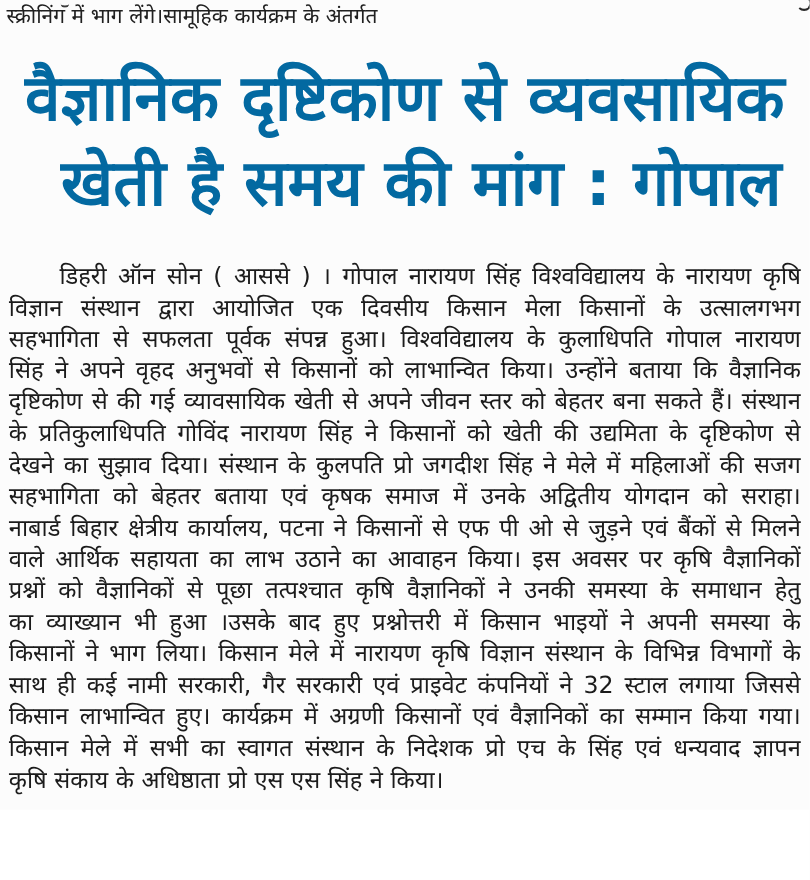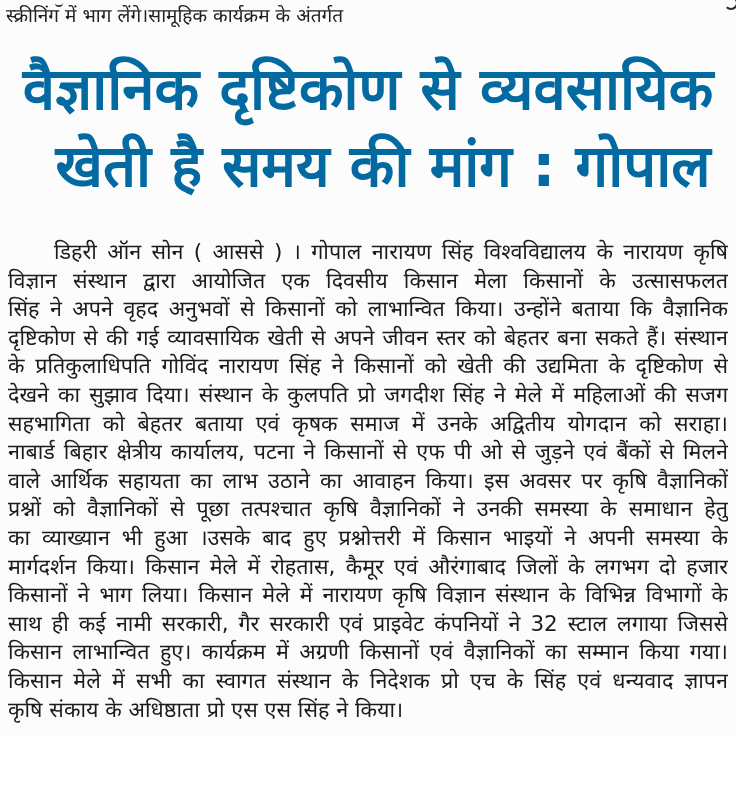--- a/index.html
+++ b/index.html
@@ -111,31 +111,31 @@
     <span class="corner-mark"></span>
   </div>
 
   <div class="headline">
     <div class="h-line1">वैज्ञानिक दृष्टिकोण से व्यवसायिक</div>
     <div class="h-line2">खेती है समय की मांग : गोपाल</div>
   </div>
 
   <div class="article" id="article-body">
       <div class="line indent">डिहरी ऑन सोन ( आससे ) । गोपाल नारायण सिंह विश्वविद्यालय के नारायण कृषि</div>
-      <div class="line">विज्ञान संस्थान द्वारा आयोजित एक दिवसीय किसान मेला किसानों के उत्सासफलत</div>
+      <div class="line">विज्ञान संस्थान द्वारा आयोजित एक दिवसीय किसान मेला किसानों के उत्सालगभग</div>
+      <div class="line">सहभागिता से सफलता पूर्वक संपन्न हुआ। विश्वविद्यालय के कुलाधिपति गोपाल नारायण</div>
       <div class="line">सिंह ने अपने वृहद अनुभवों से किसानों को लाभान्वित किया। उन्होंने बताया कि वैज्ञानिक</div>
       <div class="line">दृष्टिकोण से की गई व्यावसायिक खेती से अपने जीवन स्तर को बेहतर बना सकते हैं। संस्थान</div>
       <div class="line">के प्रतिकुलाधिपति गोविंद नारायण सिंह ने किसानों को खेती की उद्यमिता के दृष्टिकोण से</div>
       <div class="line">देखने का सुझाव दिया। संस्थान के कुलपति प्रो जगदीश सिंह ने मेले में महिलाओं की सजग</div>
       <div class="line">सहभागिता को बेहतर बताया एवं कृषक समाज में उनके अद्वितीय योगदान को सराहा।</div>
       <div class="line">नाबार्ड बिहार क्षेत्रीय कार्यालय, पटना ने किसानों से एफ पी ओ से जुड़ने एवं बैंकों से मिलने</div>
       <div class="line">वाले आर्थिक सहायता का लाभ उठाने का आवाहन किया। इस अवसर पर कृषि वैज्ञानिकों</div>
       <div class="line">प्रश्नों को वैज्ञानिकों से पूछा तत्पश्चात कृषि वैज्ञानिकों ने उनकी समस्या के समाधान हेतु</div>
       <div class="line">का व्याख्यान भी हुआ ।उसके बाद हुए प्रश्नोत्तरी में किसान भाइयों ने अपनी समस्या के</div>
-      <div class="line">मार्गदर्शन किया। किसान मेले में रोहतास, कैमूर एवं औरंगाबाद जिलों के लगभग दो हजार</div>
       <div class="line">किसानों ने भाग लिया। किसान मेले में नारायण कृषि विज्ञान संस्थान के विभिन्न विभागों के</div>
       <div class="line">साथ ही कई नामी सरकारी, गैर सरकारी एवं प्राइवेट कंपनियों ने 32 स्टाल लगाया जिससे</div>
       <div class="line">किसान लाभान्वित हुए। कार्यक्रम में अग्रणी किसानों एवं वैज्ञानिकों का सम्मान किया गया।</div>
       <div class="line">किसान मेले में सभी का स्वागत संस्थान के निदेशक प्रो एच के सिंह एवं धन्यवाद ज्ञापन</div>
       <div class="line last">कृषि संकाय के अधिष्ठाता प्रो एस एस सिंह ने किया।</div>
     </div>
 
   <div class="next-headline-crop">
     <span class="blob b1"></span>
     <span class="blob b2"></span>

